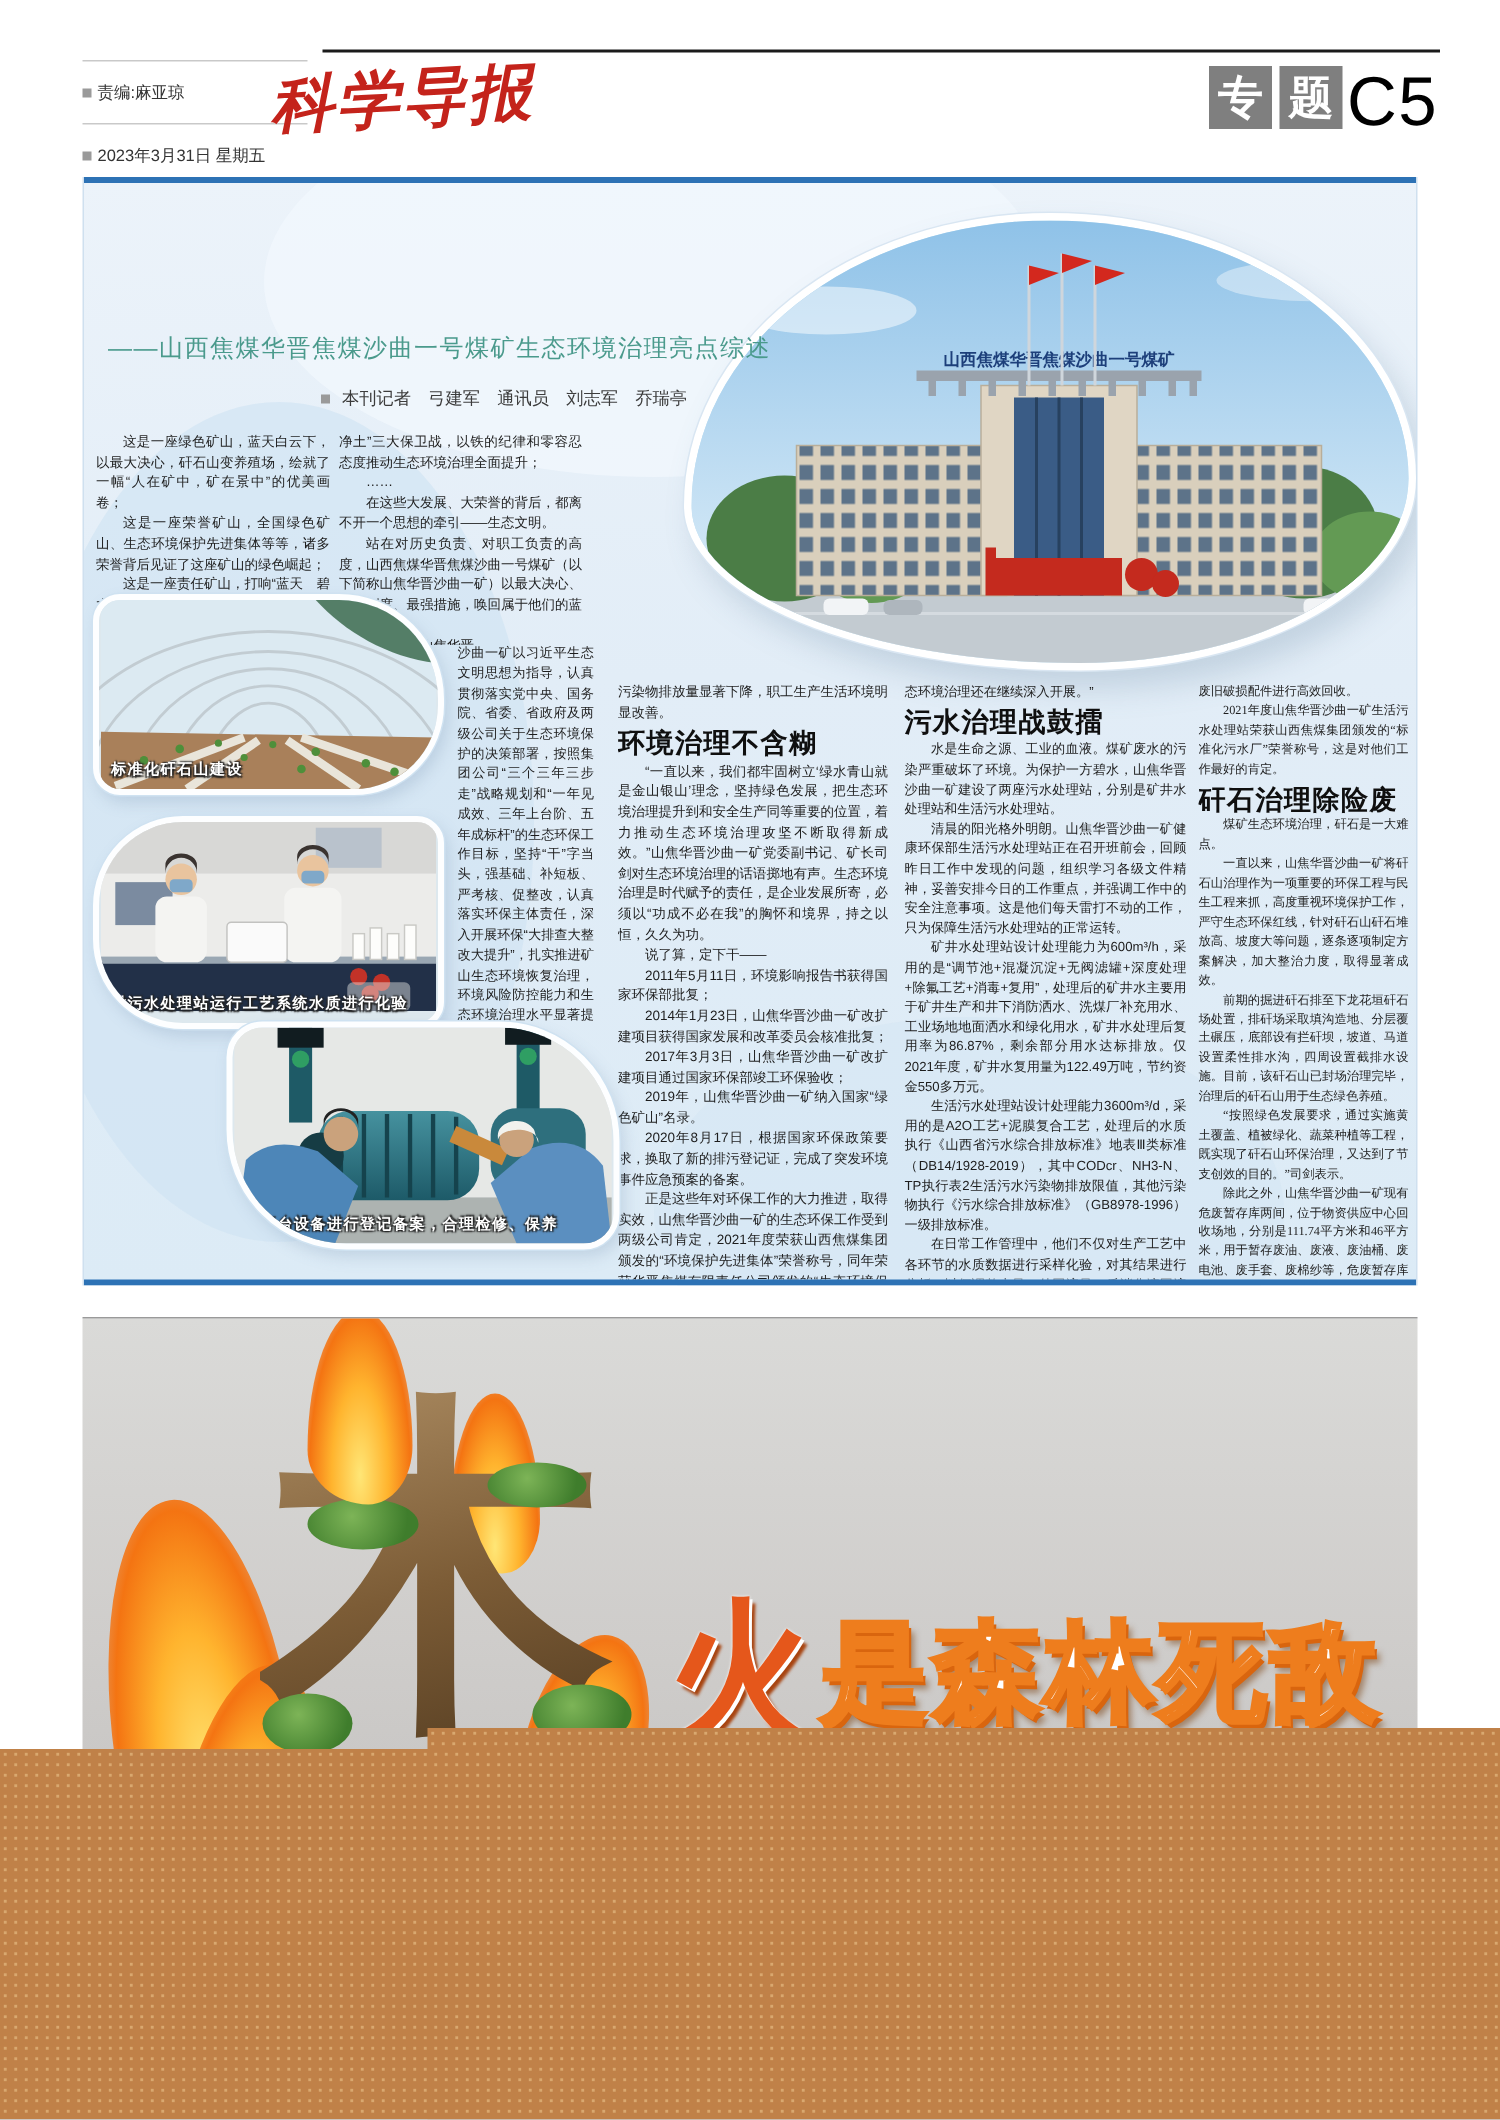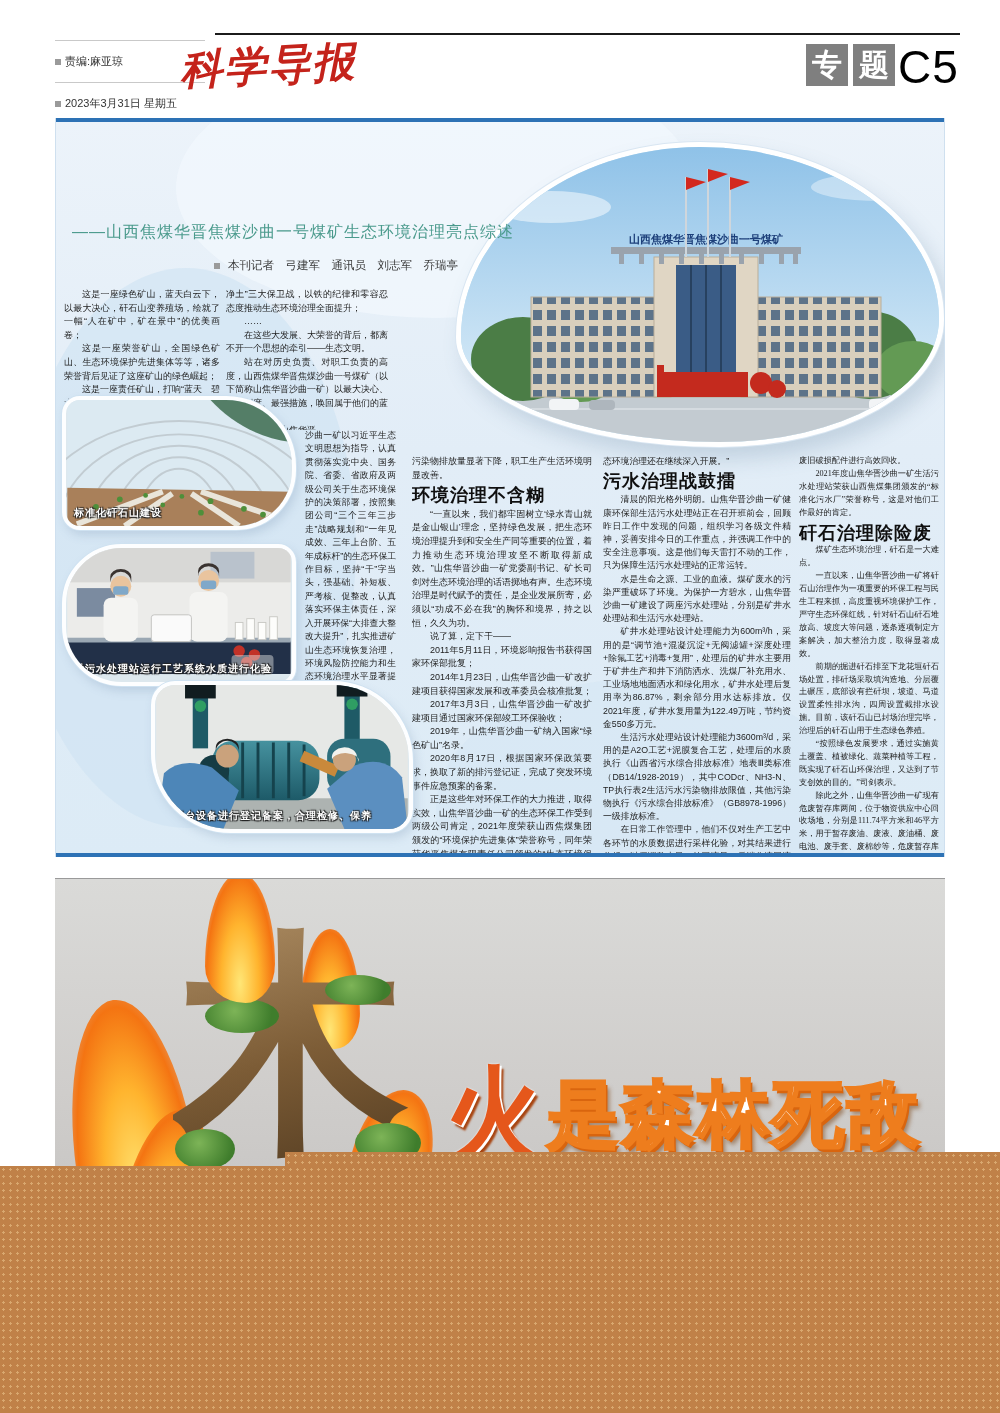--- a/index.html
+++ b/index.html
@@ -215,22 +215,22 @@
       <p>2014年1月23日，山焦华晋沙曲一矿改扩建项目获得国家发展和改革委员会核准批复；</p>
       <p>2017年3月3日，山焦华晋沙曲一矿改扩建项目通过国家环保部竣工环保验收；</p>
       <p>2019年，山焦华晋沙曲一矿纳入国家“绿色矿山”名录。</p>
       <p>2020年8月17日，根据国家环保政策要求，换取了新的排污登记证，完成了突发环境事件应急预案的备案。</p>
       <p>正是这些年对环保工作的大力推进，取得实效，山焦华晋沙曲一矿的生态环保工作受到两级公司肯定，2021年度荣获山西焦煤集团颁发的“环境保护先进集体”荣誉称号，同年荣获华晋焦煤有限责任公司颁发的“生态环境保护先进单位”荣誉称号。</p>
 
     </div>
     <div class="col c4">
       <p class="cont">态环境治理还在继续深入开展。”</p>
       <h3>污水治理战鼓擂</h3>
+      <p>水是生命之源、工业的血液。煤矿废水的污染严重破坏了环境。为保护一方碧水，山焦华晋沙曲一矿建设了两座污水处理站，分别是矿井水处理站和生活污水处理站。</p>
       <p>清晨的阳光格外明朗。山焦华晋沙曲一矿健康环保部生活污水处理站正在召开班前会，回顾昨日工作中发现的问题，组织学习各级文件精神，妥善安排今日的工作重点，并强调工作中的安全注意事项。这是他们每天雷打不动的工作，只为保障生活污水处理站的正常运转。</p>
-      <p>水是生命之源、工业的血液。煤矿废水的污染严重破坏了环境。为保护一方碧水，山焦华晋沙曲一矿建设了两座污水处理站，分别是矿井水处理站和生活污水处理站。</p>
       <p>矿井水处理站设计处理能力为600m³/h，采用的是“调节池+混凝沉淀+无阀滤罐+深度处理+除氟工艺+消毒+复用”，处理后的矿井水主要用于矿井生产和井下消防洒水、洗煤厂补充用水、工业场地地面洒水和绿化用水，矿井水处理后复用率为86.87%，剩余部分用水达标排放。仅2021年度，矿井水复用量为122.49万吨，节约资金550多万元。</p>
       <p>生活污水处理站设计处理能力3600m³/d，采用的是A2O工艺+泥膜复合工艺，处理后的水质执行《山西省污水综合排放标准》地表Ⅲ类标准（DB14/1928-2019），其中CODcr、NH3-N、TP执行表2生活污水污染物排放限值，其他污染物执行《污水综合排放标准》（GB8978-1996）一级排放标准。</p>
       <p>在日常工作管理中，他们不仅对生产工艺中各环节的水质数据进行采样化验，对其结果进行分析，以便调整水量、外回流量、反消化液回流量以及加药量。而且还要对每台设备的日常养护行为进行备案管理，标明养护时间、养护内容、养护方式，对产生的废油、</p>
     </div>
     <div class="col c5">
       <p class="cont">废旧破损配件进行高效回收。</p>
       <p>2021年度山焦华晋沙曲一矿生活污水处理站荣获山西焦煤集团颁发的“标准化污水厂”荣誉称号，这是对他们工作最好的肯定。</p>
       <h3>矸石治理除险废</h3>
       <p>煤矿生态环境治理，矸石是一大难点。</p>
       <p>一直以来，山焦华晋沙曲一矿将矸石山治理作为一项重要的环保工程与民生工程来抓，高度重视环境保护工作，严守生态环保红线，针对矸石山矸石堆放高、坡度大等问题，逐条逐项制定方案解决，加大整治力度，取得显著成效。</p>

